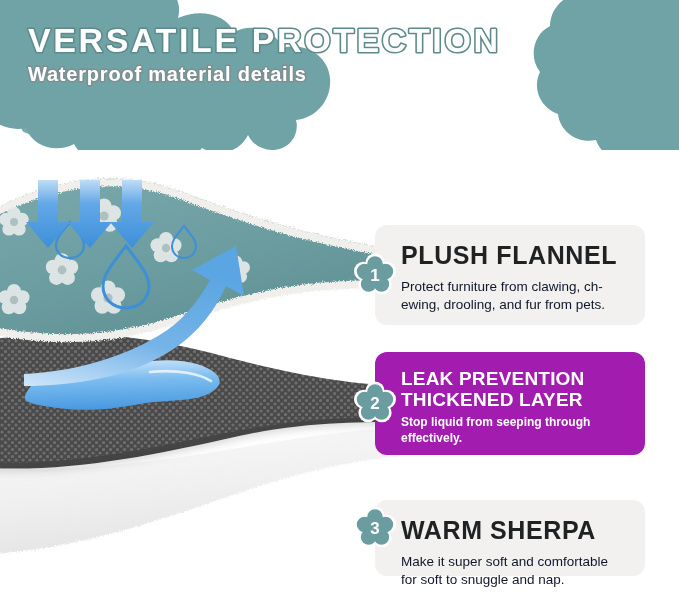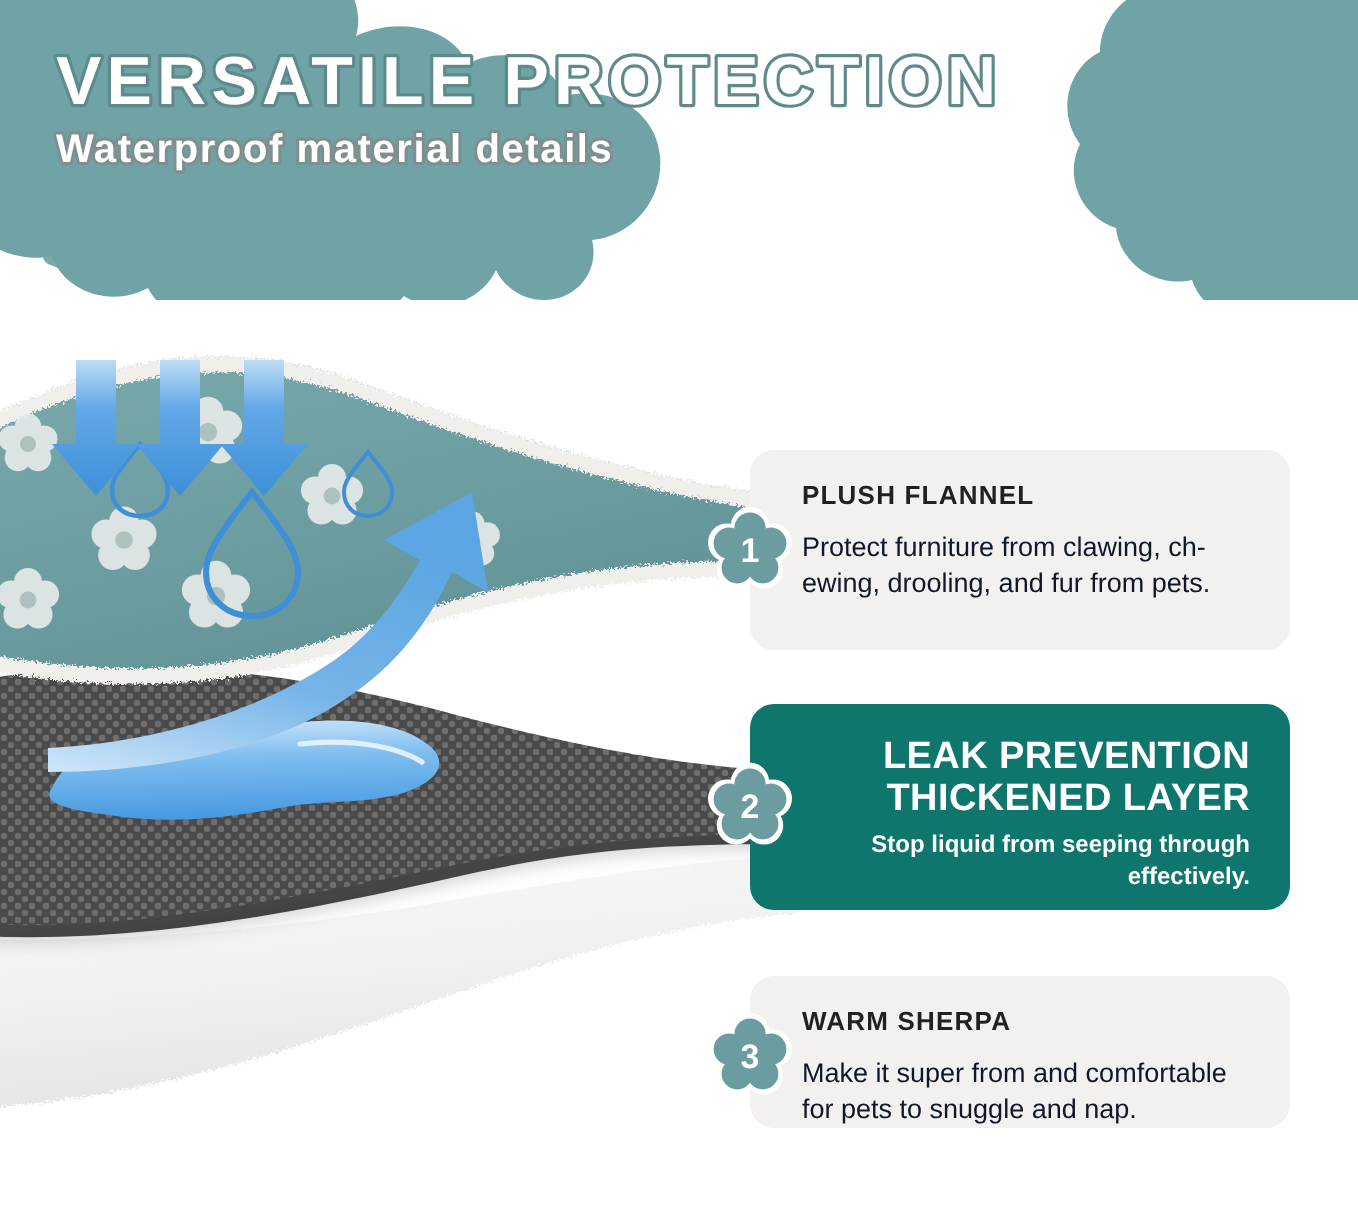--- a/index.html
+++ b/index.html
@@ -60,30 +60,29 @@
     left: 375px;
     width: 270px;
     border-radius: 12px;
     padding: 16px 20px 16px 26px;
     z-index: 4;
   }
   .card-plain {
     background: #f2f1ef;
   }
   .card-accent {
-    background: #0f766e;
-    text-align: right;
+    background: #a21caf;
   }
   #card-1 { top: 225px; height: 100px; }
   #card-2 { top: 352px; height: 103px; }
-  #card-3 { top: 488px; height: 76px; }
+  #card-3 { top: 500px; height: 76px; }
 
   .card-title {
     font-family: "Liberation Sans", sans-serif;
-    font-size: 13px;
+    font-size: 25px;
     font-weight: bold;
     letter-spacing: 0.6px;
     color: #1f2123;
     line-height: 1.12;
     margin-bottom: 9px;
     white-space: pre-line;
   }
   .card-accent .card-title {
     color: #ffffff;
     font-size: 19px;
@@ -370,21 +369,21 @@
   </div>
 
   <div class="card card-accent" id="card-2">
     <div class="card-title">LEAK PREVENTION
 THICKENED LAYER</div>
     <div class="card-desc">Stop liquid from seeping through effectively.</div>
   </div>
 
   <div class="card card-plain" id="card-3">
     <div class="card-title">WARM SHERPA</div>
-    <div class="card-desc">Make it super from and comfortable for pets to snuggle and nap.</div>
+    <div class="card-desc">Make it super soft and comfortable for soft to snuggle and nap.</div>
   </div>
 
   <div class="badge" id="badge-1">
     <svg viewBox="0 0 46 46">
       <g>
         <g transform="translate(23,23)">
           <circle cx="0" cy="-12" r="9.6" fill="#ffffff"></circle>
             <circle cx="11.4" cy="-3.7" r="9.6" fill="#ffffff"></circle>
           <circle cx="7" cy="9.7" r="9.6" fill="#ffffff"></circle>
             <circle cx="-7" cy="9.7" r="9.6" fill="#ffffff"></circle>

